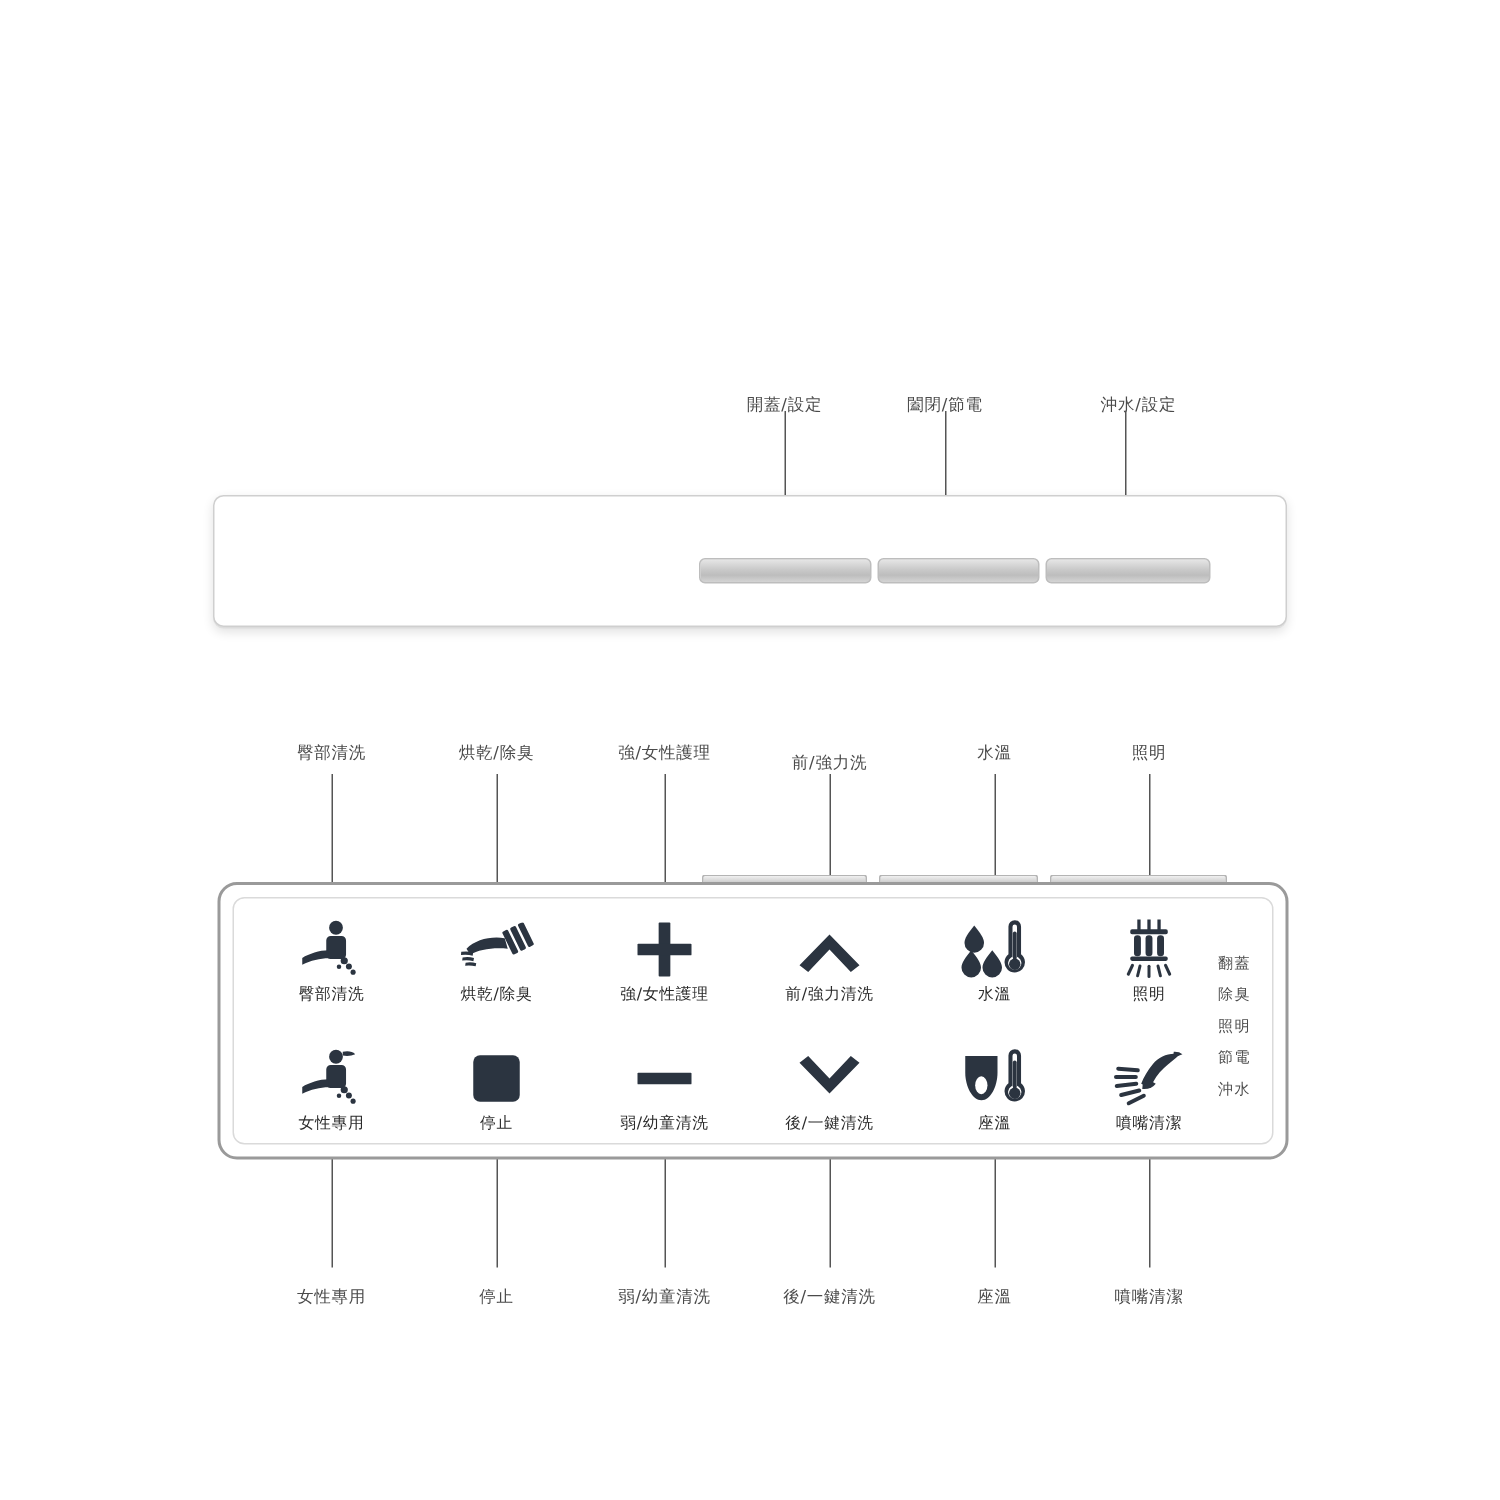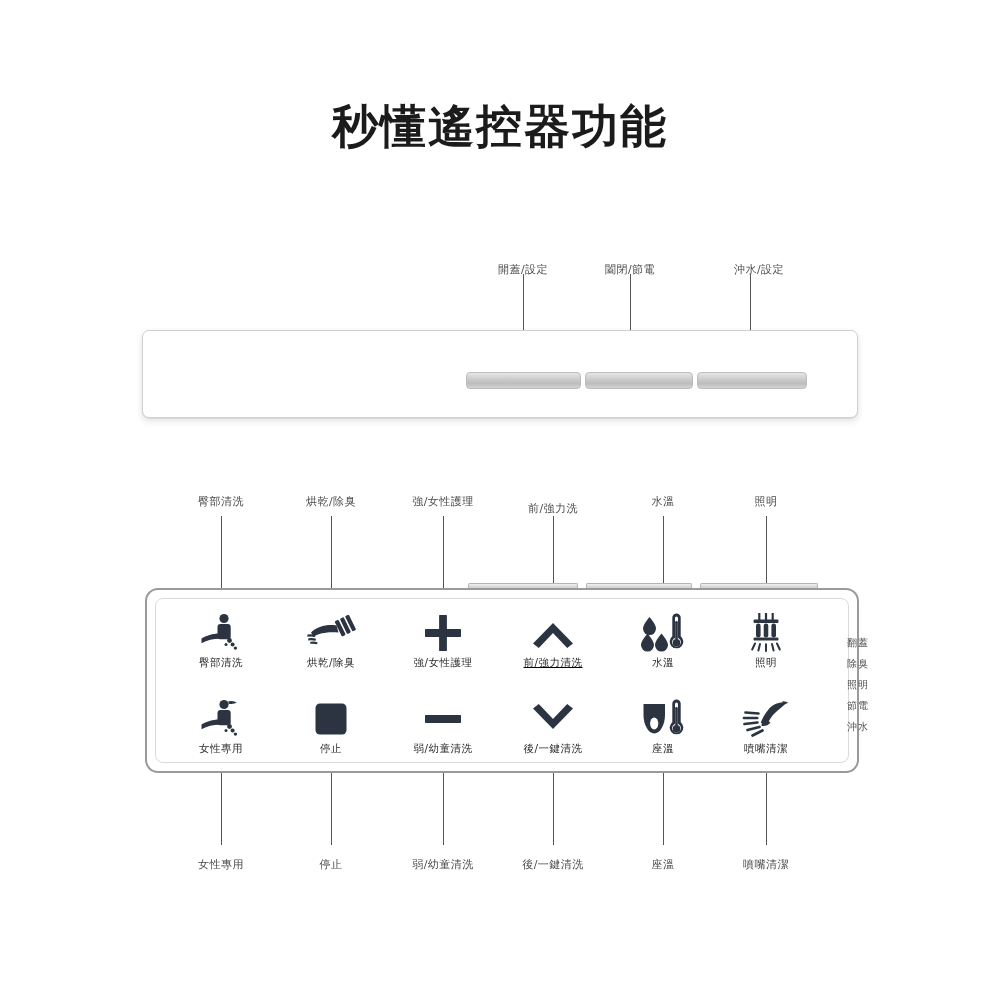--- a/index.html
+++ b/index.html
@@ -127,40 +127,38 @@
     font-size: 10.5px;
     color: #2b2b2b;
     letter-spacing: 0.5px;
     white-space: nowrap;
     font-family: "DejaVu Sans", "Liberation Sans", sans-serif;
   }
 
   
   #status-col {
     position: absolute;
-    left: 836px;
+    left: 812px;
     top: 632px;
     width: 44px;
-    text-align: center;
   }
   .status-item {
     font-size: 10px;
     line-height: 21px;
     color: #4d4d4d;
     letter-spacing: 1px;
     white-space: nowrap;
     font-family: "DejaVu Sans", "Liberation Sans", sans-serif;
   }
 </style>
 </head>
 <body>
 
 <div id="page">
 
-  <div id="title">秒懂遙控器功能</div>
 
   <div id="side-callouts">
       <div class="callout-label" style="left: 523px; top: 262px;">開蓋/設定</div>
       <div class="leader" style="left: 523px; top: 274px; height: 96px;"></div>
       <div class="callout-label" style="left: 630px; top: 262px;">闔閉/節電</div>
       <div class="leader" style="left: 630px; top: 274px; height: 96px;"></div>
       <div class="callout-label" style="left: 759px; top: 262px;">沖水/設定</div>
       <div class="leader" style="left: 750px; top: 274px; height: 96px;"></div>
     </div>
 
@@ -250,21 +248,21 @@
         <span class="btn-icon">
           <svg width="42" height="42" viewBox="0 0 42 42">
       <g fill="#2b3440">
         <rect x="17.1" y="3" width="7.8" height="36" rx="0.6"></rect>
         <rect x="3" y="17.1" width="36" height="7.8" rx="0.6"></rect>
       </g>
           </svg>
         </span>
         <div class="btn-caption">強/女性護理</div>
       </div>
-      <div class="btn-cell" style="left: 497px; top: 612px; text-decoration: underline;">
+      <div class="btn-cell" style="left: 497px; top: 612px;">
         <span class="btn-icon">
           <svg width="48" height="32" viewBox="0 0 48 32">
       <path d="M4 26.5 L24 6 L44 26.5 L38.2 31 L24 16 L9.8 31 Z" fill="#2b3440"></path>
     </svg>
         </span>
         <div class="btn-caption">前/強力清洗</div>
       </div>
       <div class="btn-cell" style="left: 607px; top: 612px;">
         <span class="btn-icon">
           <svg width="46" height="42" viewBox="0 0 46 42">

